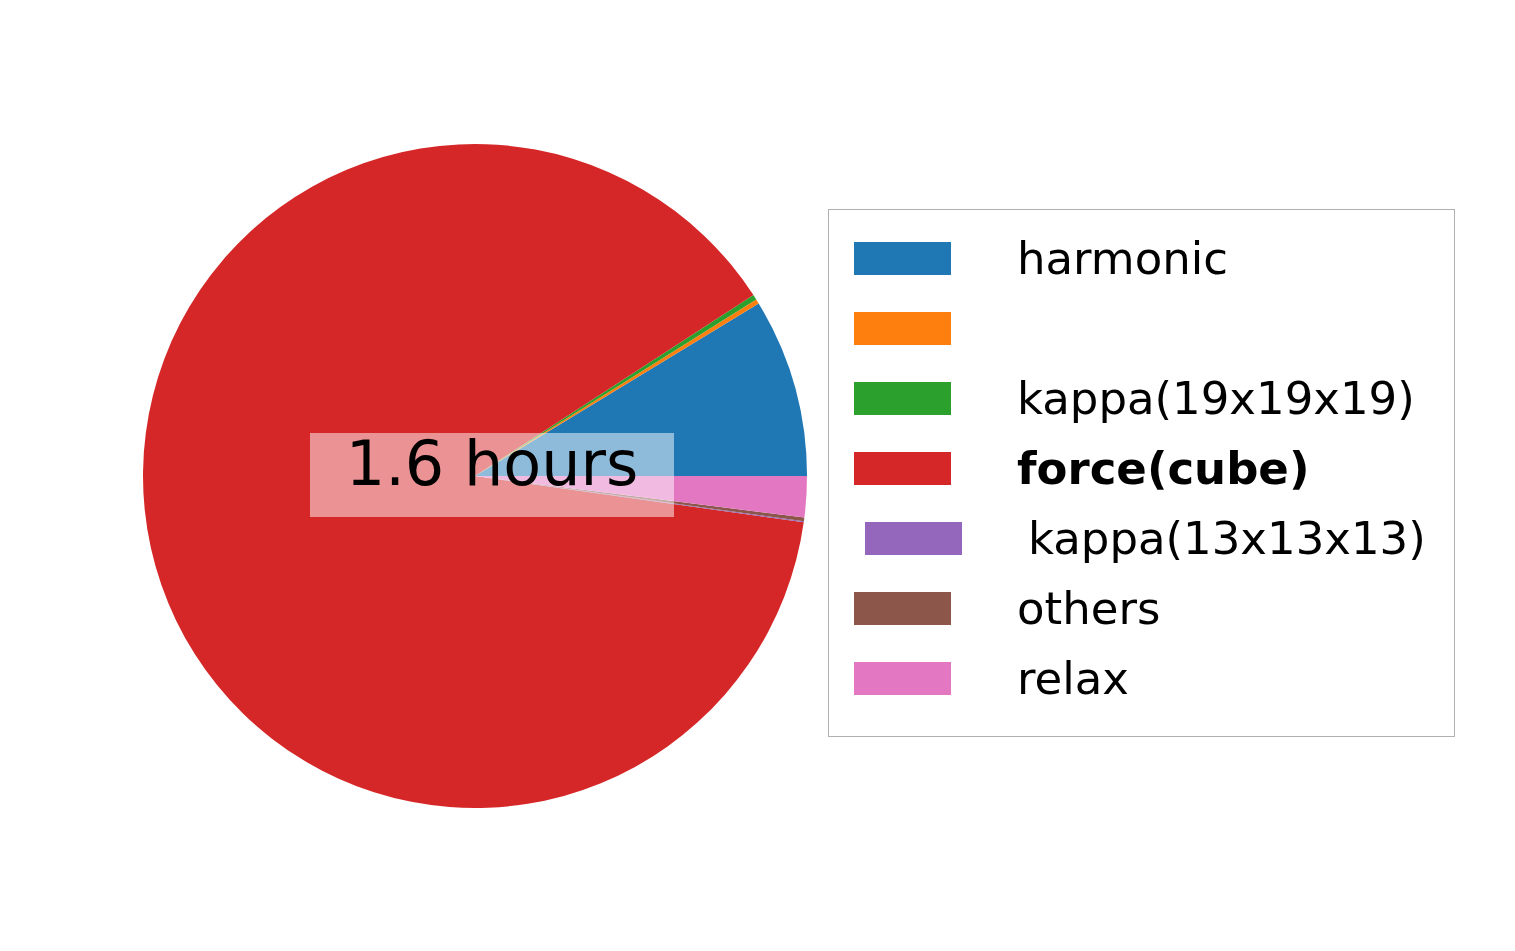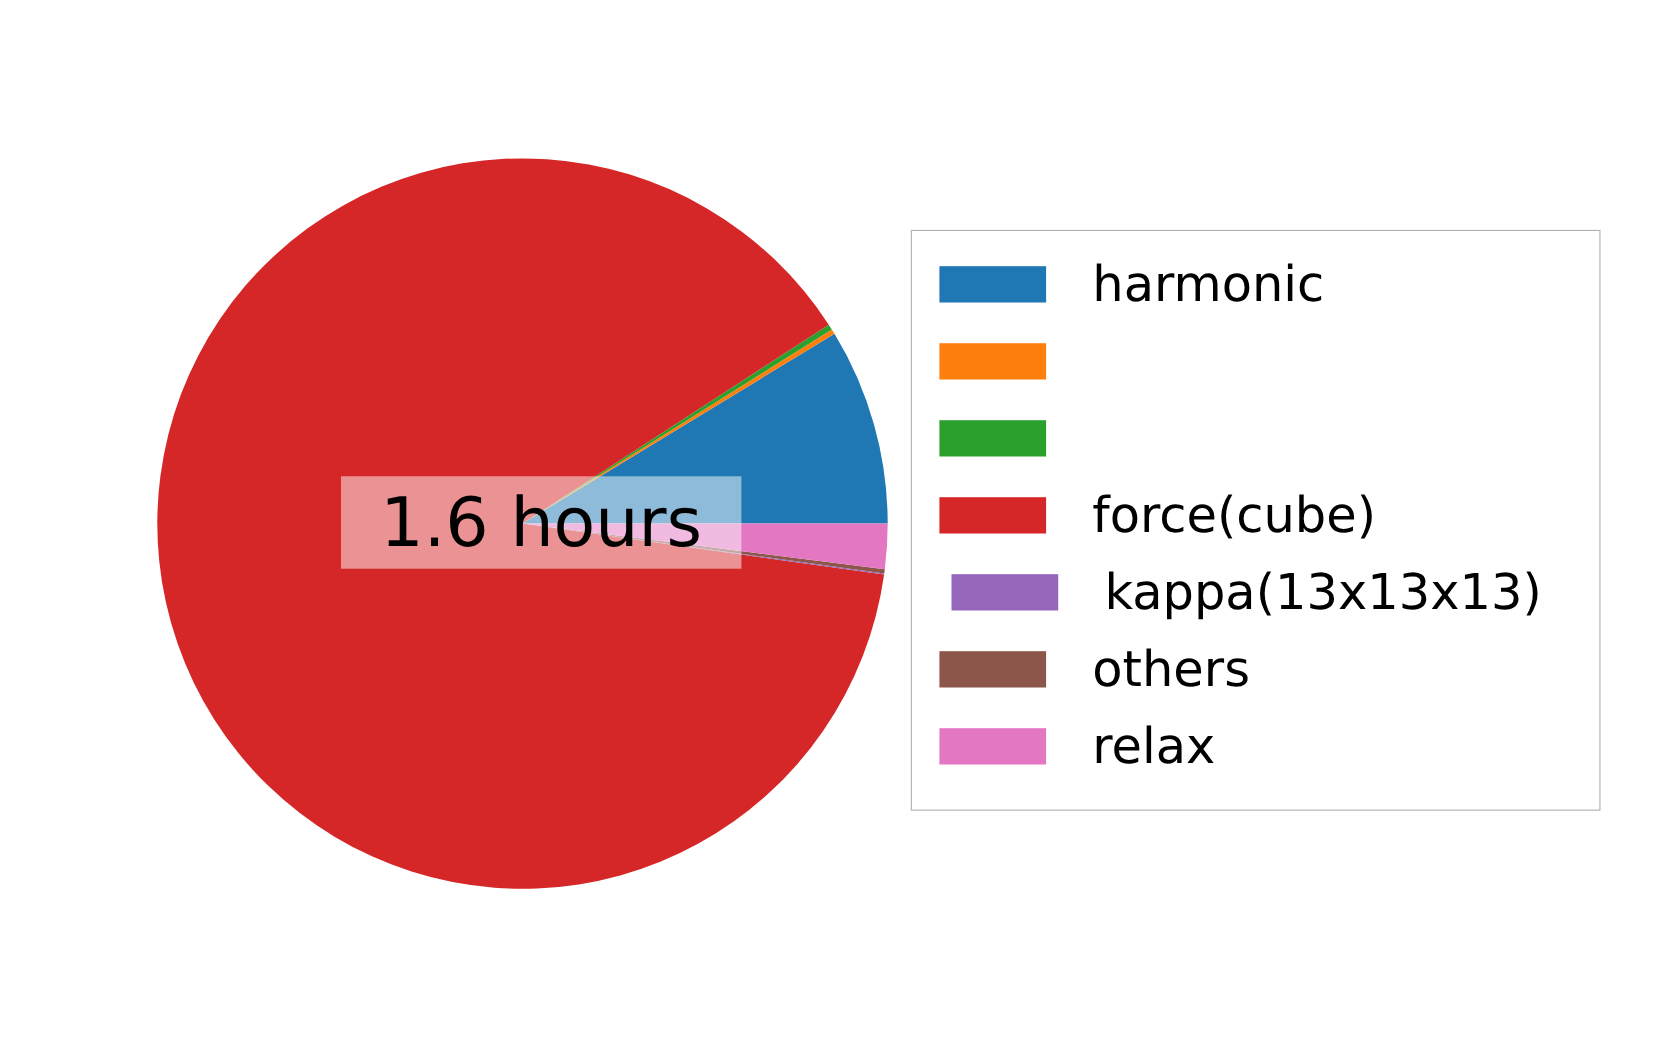--- a/index.html
+++ b/index.html
@@ -31,21 +31,20 @@
     left: 0;
     top: 0;
   }
   .center-label {
     position: absolute;
     left: 310px;
     top: 433px;
     width: 364px;
     height: 84px;
     display: flex;
-    align-items: center;
     justify-content: center;
     background: rgba(255,255,255,0.5);
     color: #000000;
     font-size: 62px;
     line-height: 1;
     letter-spacing: 0px;
     white-space: nowrap;
     font-family: "DejaVu Sans", sans-serif;
   }
   #legend {
@@ -72,21 +71,21 @@
     height: 63px;
     display: flex;
     align-items: center;
   }
   .legend-swatch {
     width: 97px;
     height: 33px;
     flex: 0 0 auto;
   }
   .legend-text {
-    margin-left: 42px;
+    margin-left: 66px;
     font-size: 45px;
     line-height: 1;
     color: #000000;
     white-space: nowrap;
     font-family: "DejaVu Sans", sans-serif;
   }
 </style>
 </head>
 <body>
 
@@ -114,22 +113,23 @@
     <div id="legend-list">
         <div class="legend-row" style="top: 17px;">
           <span class="legend-swatch" style="background: rgb(31, 119, 180);"></span>
           <span class="legend-text">harmonic</span>
         </div>
         <div class="legend-row" style="top: 87px;">
           <span class="legend-swatch" style="background: rgb(255, 127, 14);"></span>
         </div>
         <div class="legend-row" style="top: 157px;">
           <span class="legend-swatch" style="background: rgb(44, 160, 44);"></span>
+          <span class="legend-text">kappa(19x19x19)</span>
         </div>
-        <div class="legend-row" style="top: 227px;">
+        <div class="legend-row" style="top: 227px; font-weight: bold;">
           <span class="legend-swatch" style="background: rgb(214, 39, 40);"></span>
           <span class="legend-text">force(cube)</span>
         </div>
         <div class="legend-row" style="top: 297px; padding-left: 11px;">
           <span class="legend-swatch" style="background: rgb(148, 103, 189);"></span>
           <span class="legend-text">kappa(13x13x13)</span>
         </div>
         <div class="legend-row" style="top: 367px;">
           <span class="legend-swatch" style="background: rgb(140, 86, 75);"></span>
           <span class="legend-text">others</span>

